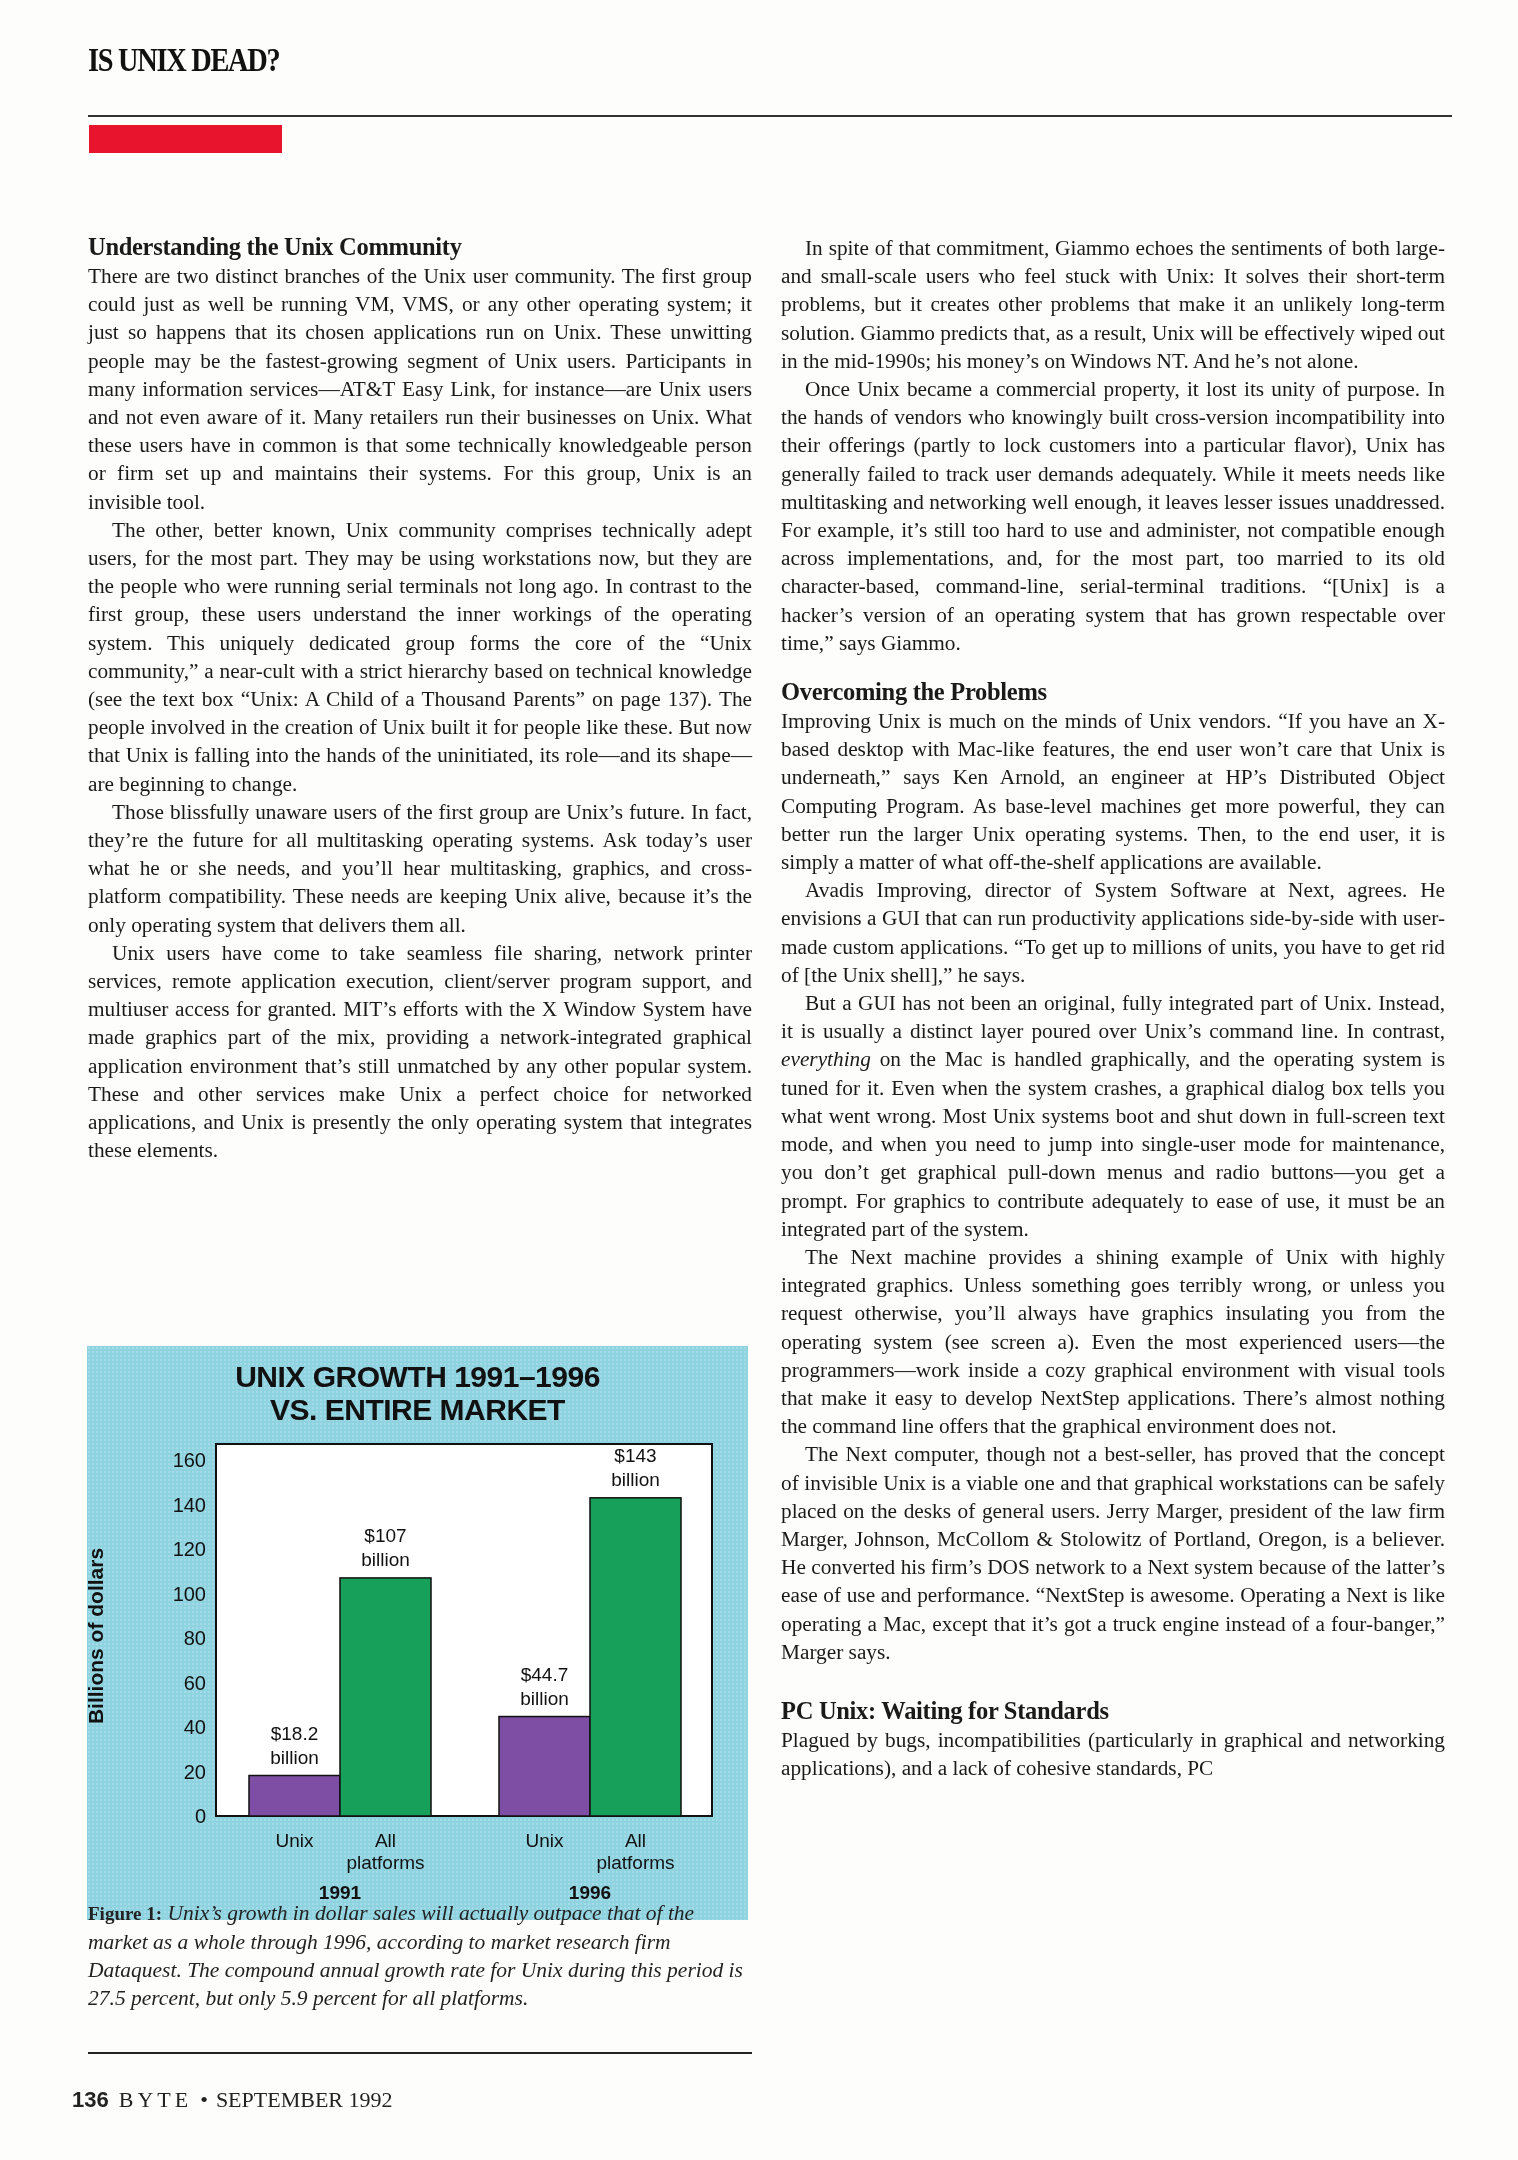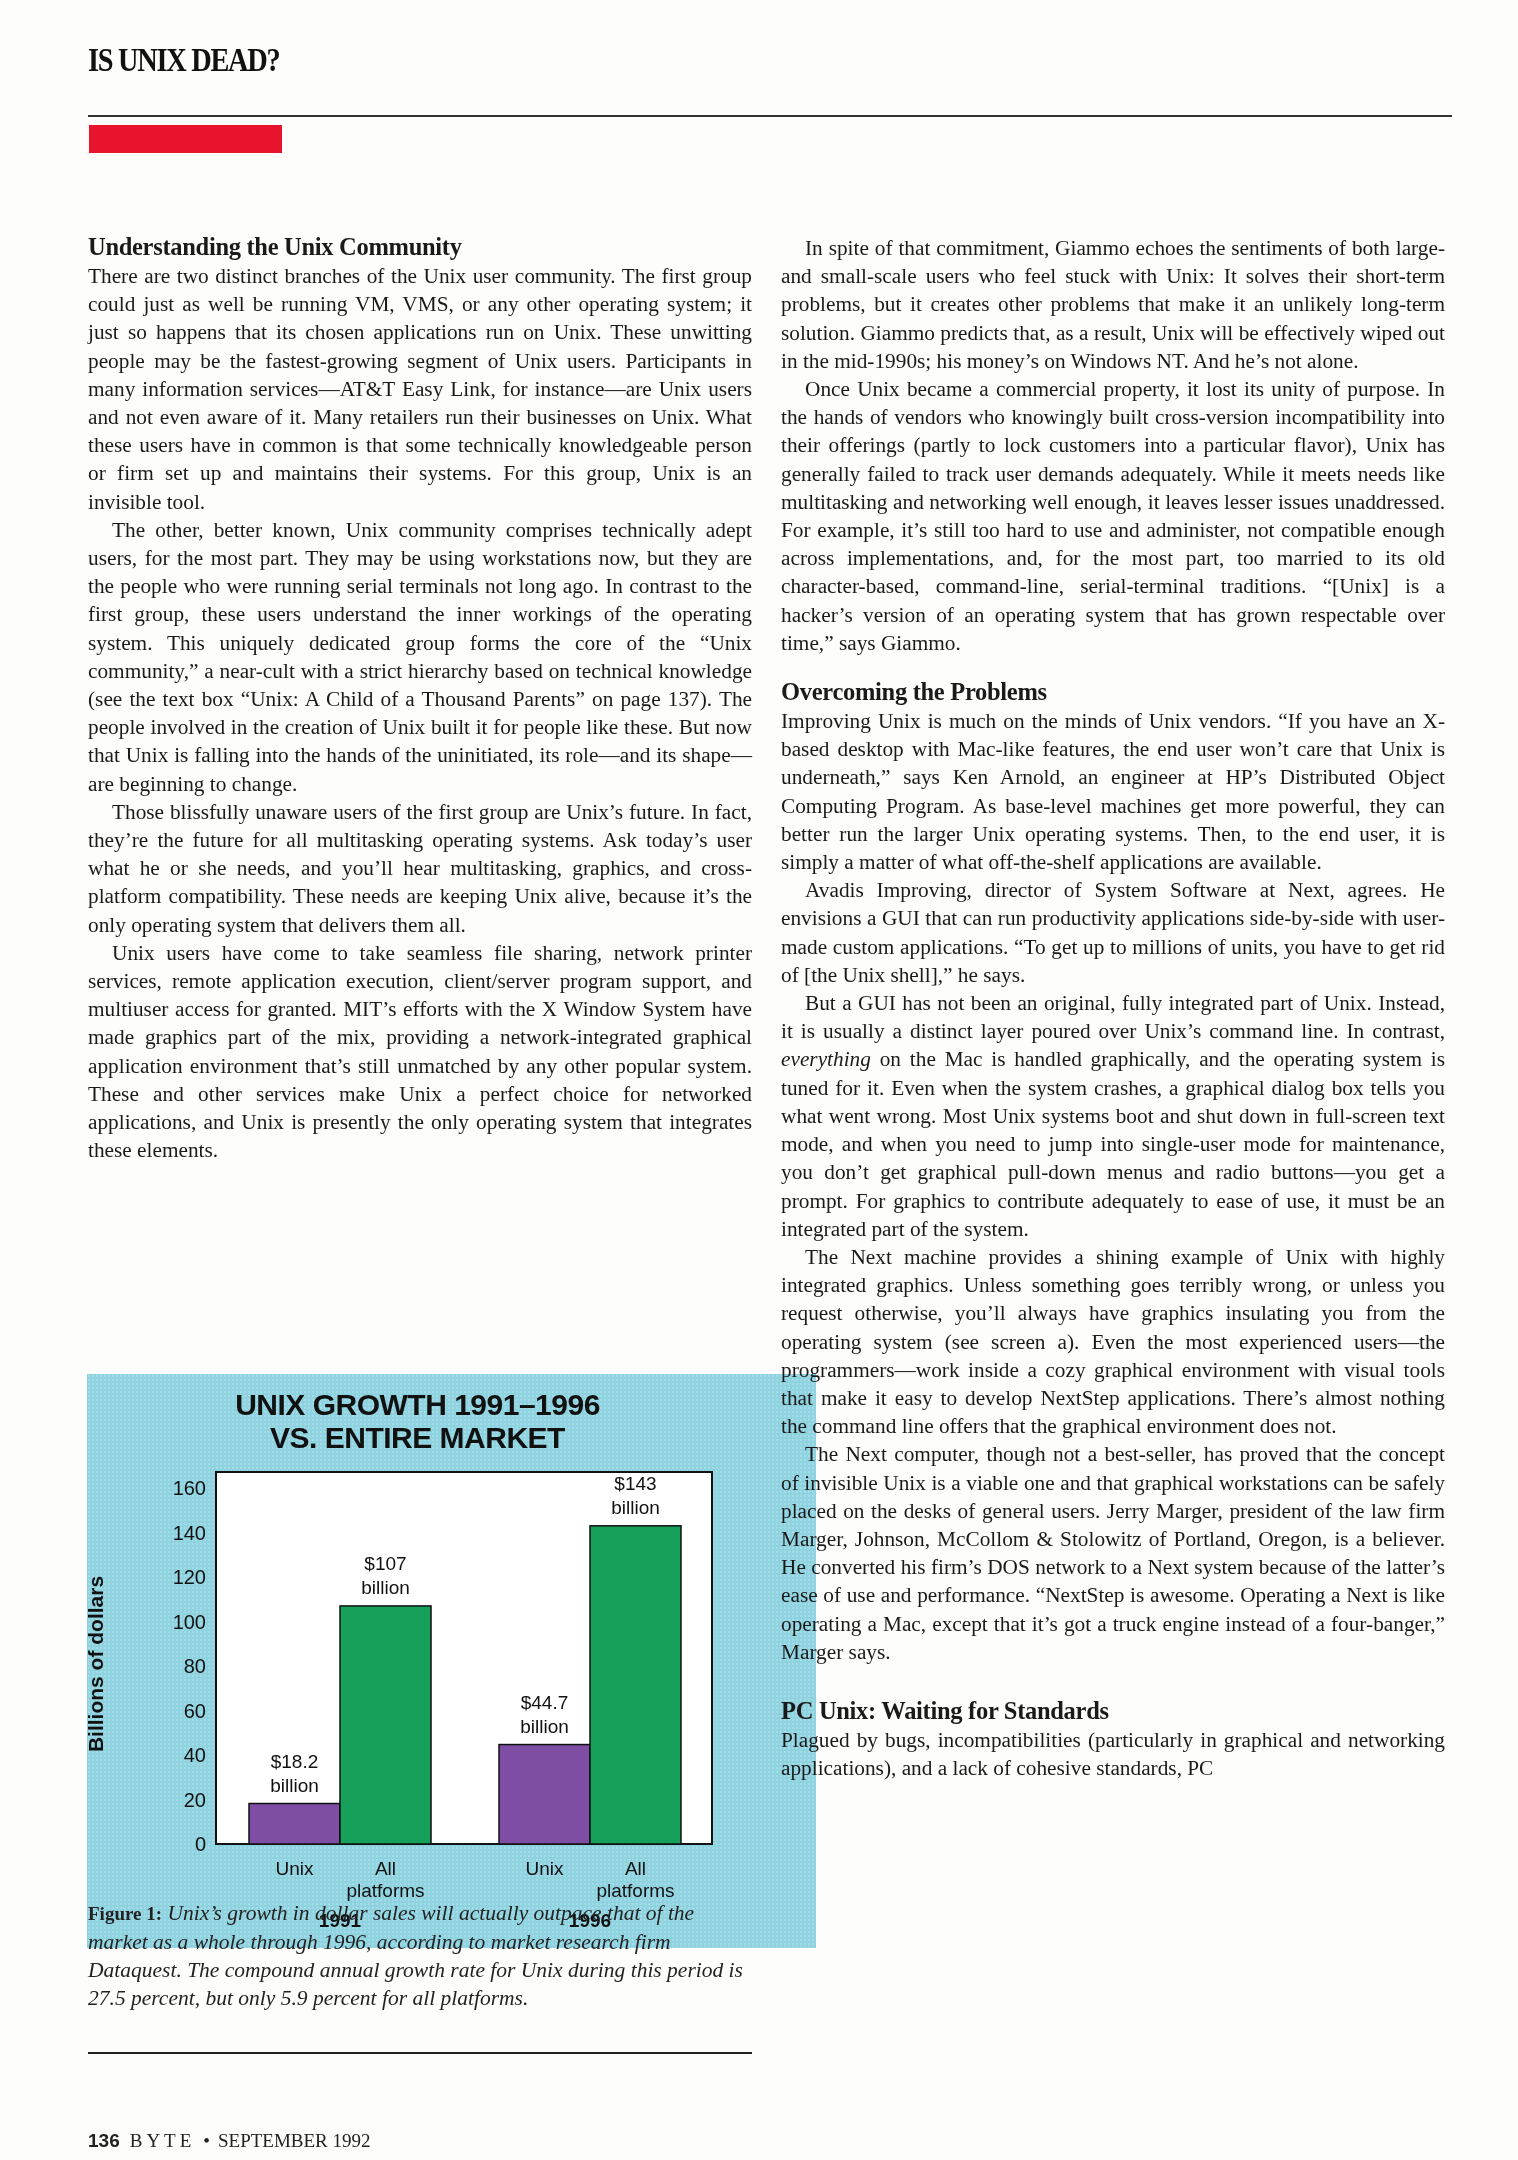--- a/index.html
+++ b/index.html
@@ -21,38 +21,38 @@
   .col-left { left: 88px; top: 232px; }
   .col-right { left: 781px; top: 234px; }
   .col h2 { margin: 0; font-size: 24.5px; line-height: 30px; font-weight: bold; letter-spacing: -0.3px; font-family: Liberation Serif, serif; }
   .col p { margin: 0; text-indent: 0; }
   .col p.indent { text-indent: 24px; }
   .col h2.spaced { margin-top: 20px; }
   .col h2.spaced2 { margin-top: 30px; }
   em { font-style: italic; }
 
   .chart-panel {
-    position: absolute; left: 87px; top: 1374px; width: 729px; height: 574px;
+    position: absolute; left: 87px; top: 1346px; width: 661px; height: 574px;
     background: #8fd3e0;
     background-image: radial-gradient(rgba(255,255,255,0.18) 1px, transparent 1px);
     background-size: 4px 4px;
   }
   .chart-panel svg { position: absolute; left: 0; top: 0; }
   .chart-title {
     position: absolute; left: 0; width: 661px; text-align: center;
     font-family: "Liberation Sans", sans-serif; font-weight: bold;
     font-size: 30px; line-height: 33px; top: 14px; color: #111; letter-spacing: -0.5px;
   }
   .caption {
     position: absolute; left: 88px; top: 1899px; width: 664px;
     font-size: 21.5px; line-height: 28px; font-style: italic; color: #222;
   }
   .caption .fig-label { font-family: Liberation Serif, serif; font-style: normal; font-weight: bold; font-size: 19px; }
   .caption-rule { position: absolute; left: 88px; top: 2052px; width: 664px; height: 2px; background: #222; }
-  .folio { position: absolute; left: 88px; top: 2087px; font-size: 19px; color: #222; margin-top: 43px; }
+  .folio { position: absolute; left: 72px; top: 2087px; font-size: 22px; color: #222; }
   .folio .pg { font-family: "Liberation Sans", sans-serif; font-weight: bold; }
   .folio .mag { letter-spacing: 4px; margin-left: 10px; }
   .folio .dot { margin: 0 8px; }
 </style>
 </head>
 <body>
 
 <div class="running-head">IS UNIX DEAD?</div>
 <div class="head-rule"></div>
 <div class="red-bar"></div>

